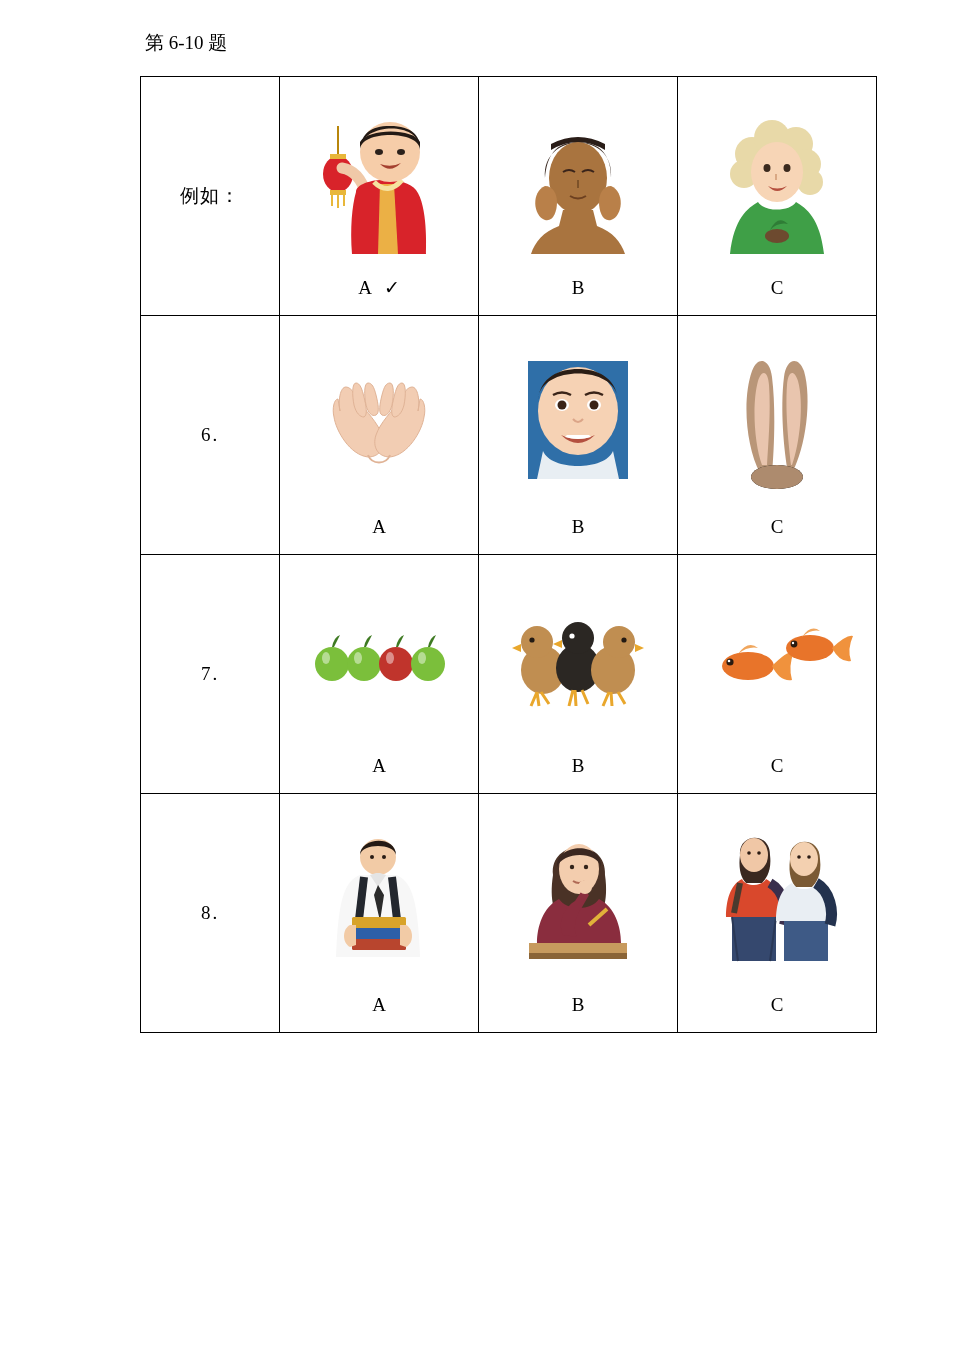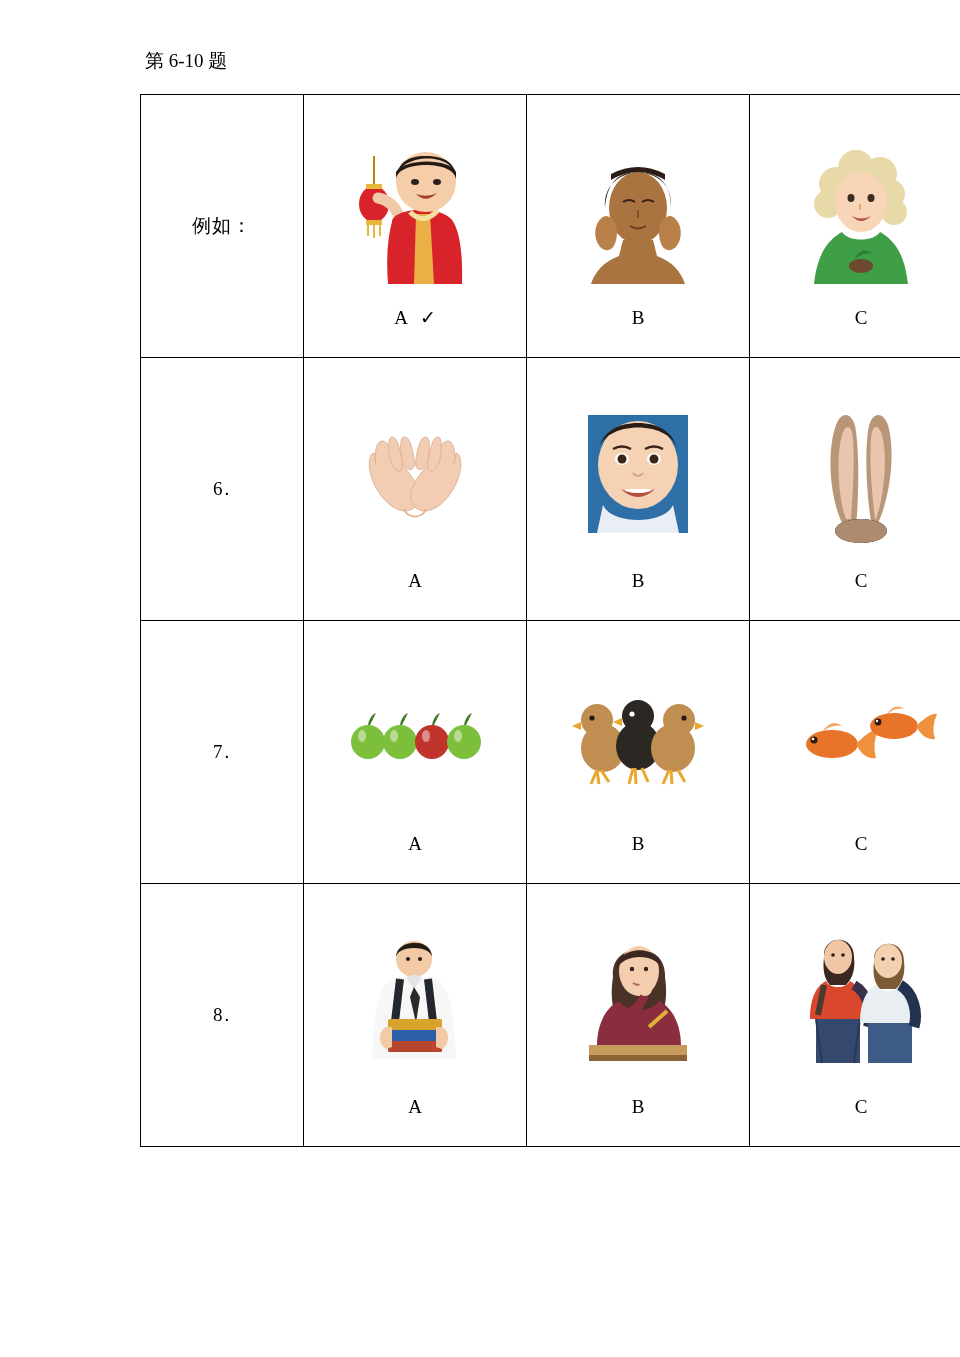--- a/index.html
+++ b/index.html
@@ -25,36 +25,36 @@
     text-align: center;
     font-family: "Liberation Sans", sans-serif;
     font-weight: bold;
     font-size: 21px;
     letter-spacing: 6px;
     margin-top: 150px;
     margin-bottom: 0;
   }
   .question-range {
     margin-left: 145px;
-    margin-top: 48px;
+    margin-top: 30px;
     font-size: 19px;
     font-family: "Liberation Serif", serif;
   }
   table.quiz {
     border-collapse: collapse;
     margin-left: 140px;
     margin-top: 20px;
     width: 700px;
     table-layout: fixed;
   }
   table.quiz td {
     border: 1px solid #000;
     vertical-align: middle;
     text-align: center;
-    padding: 16px;
+    padding: 4px;
   }
   td.label-cell {
     width: 130px;
     font-size: 19px;
     font-family: "Liberation Serif", serif;
     letter-spacing: 1px;
   }
   td.label-cell .num {
     font-family: "Liberation Serif", serif;
     letter-spacing: 2px;

